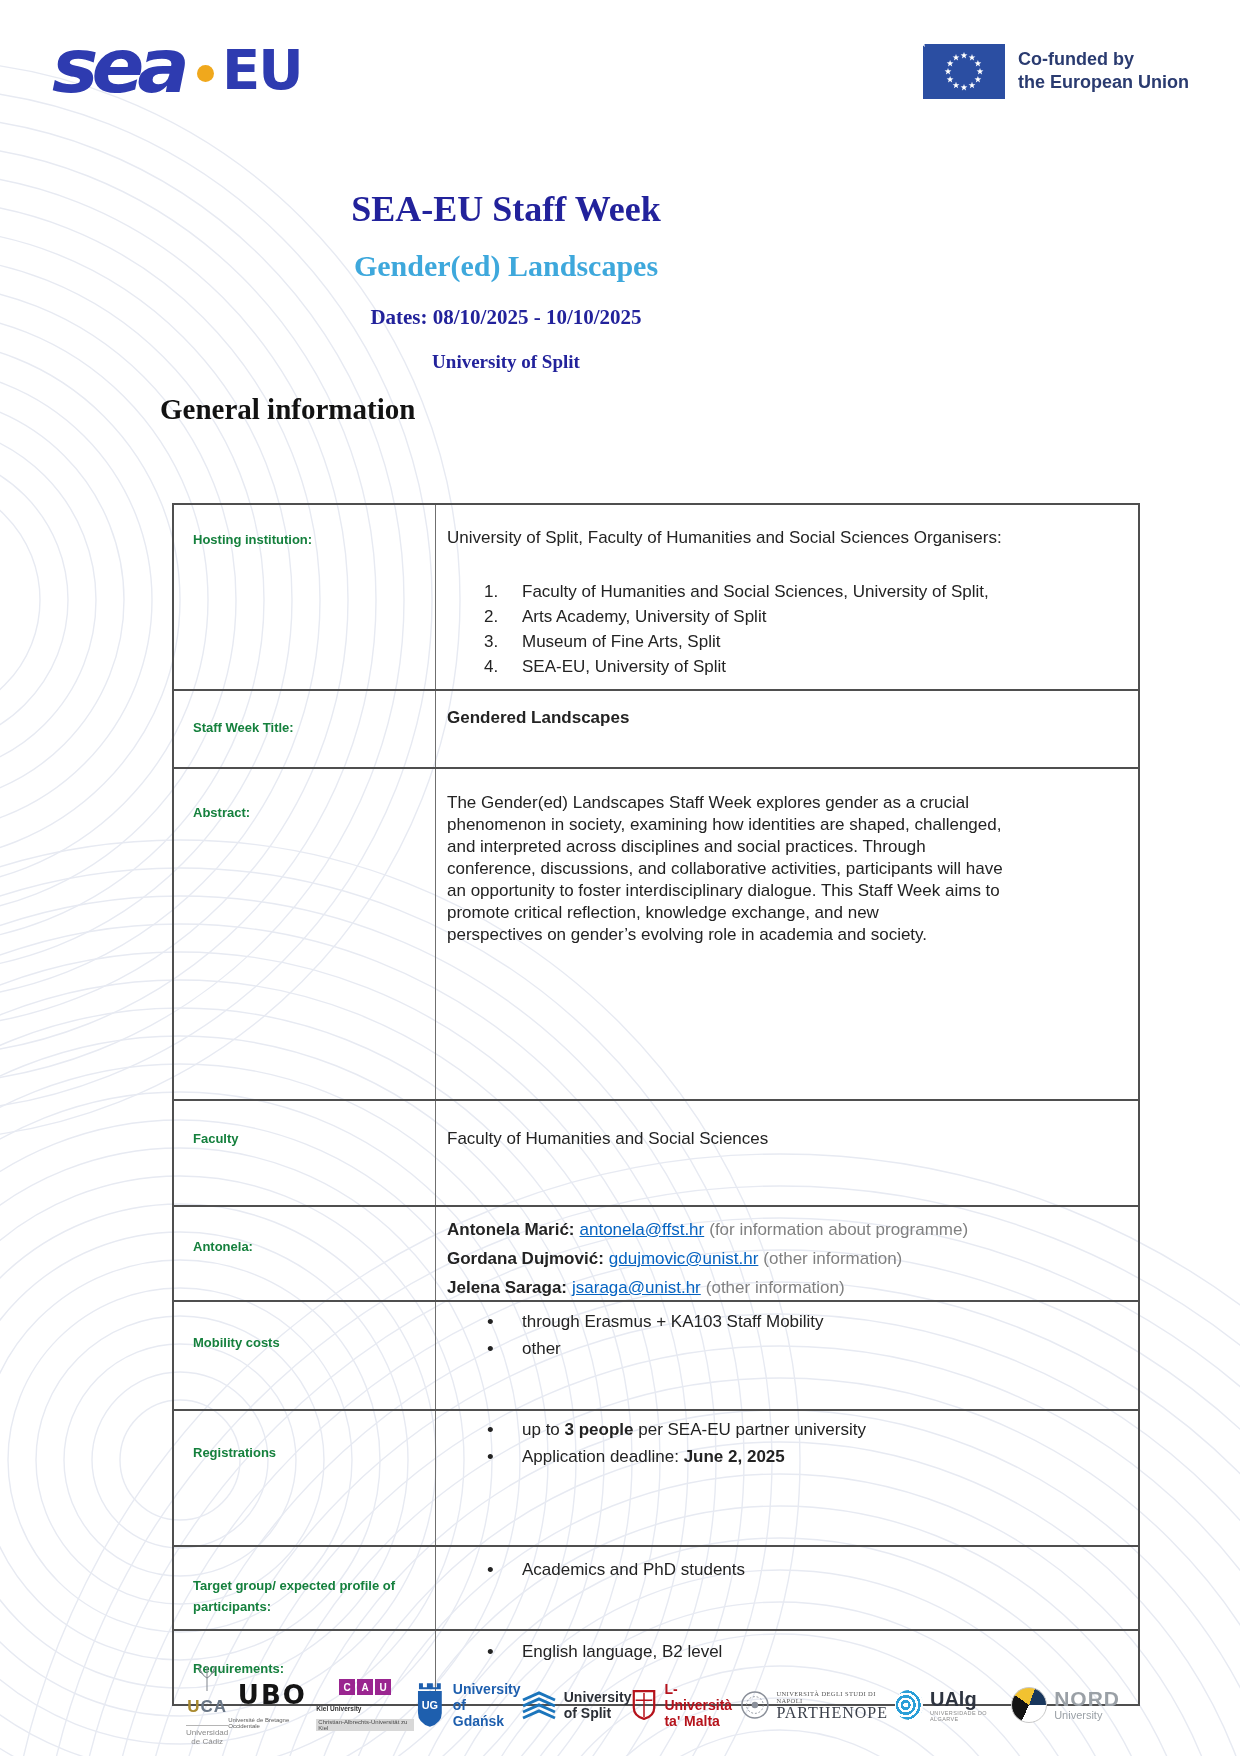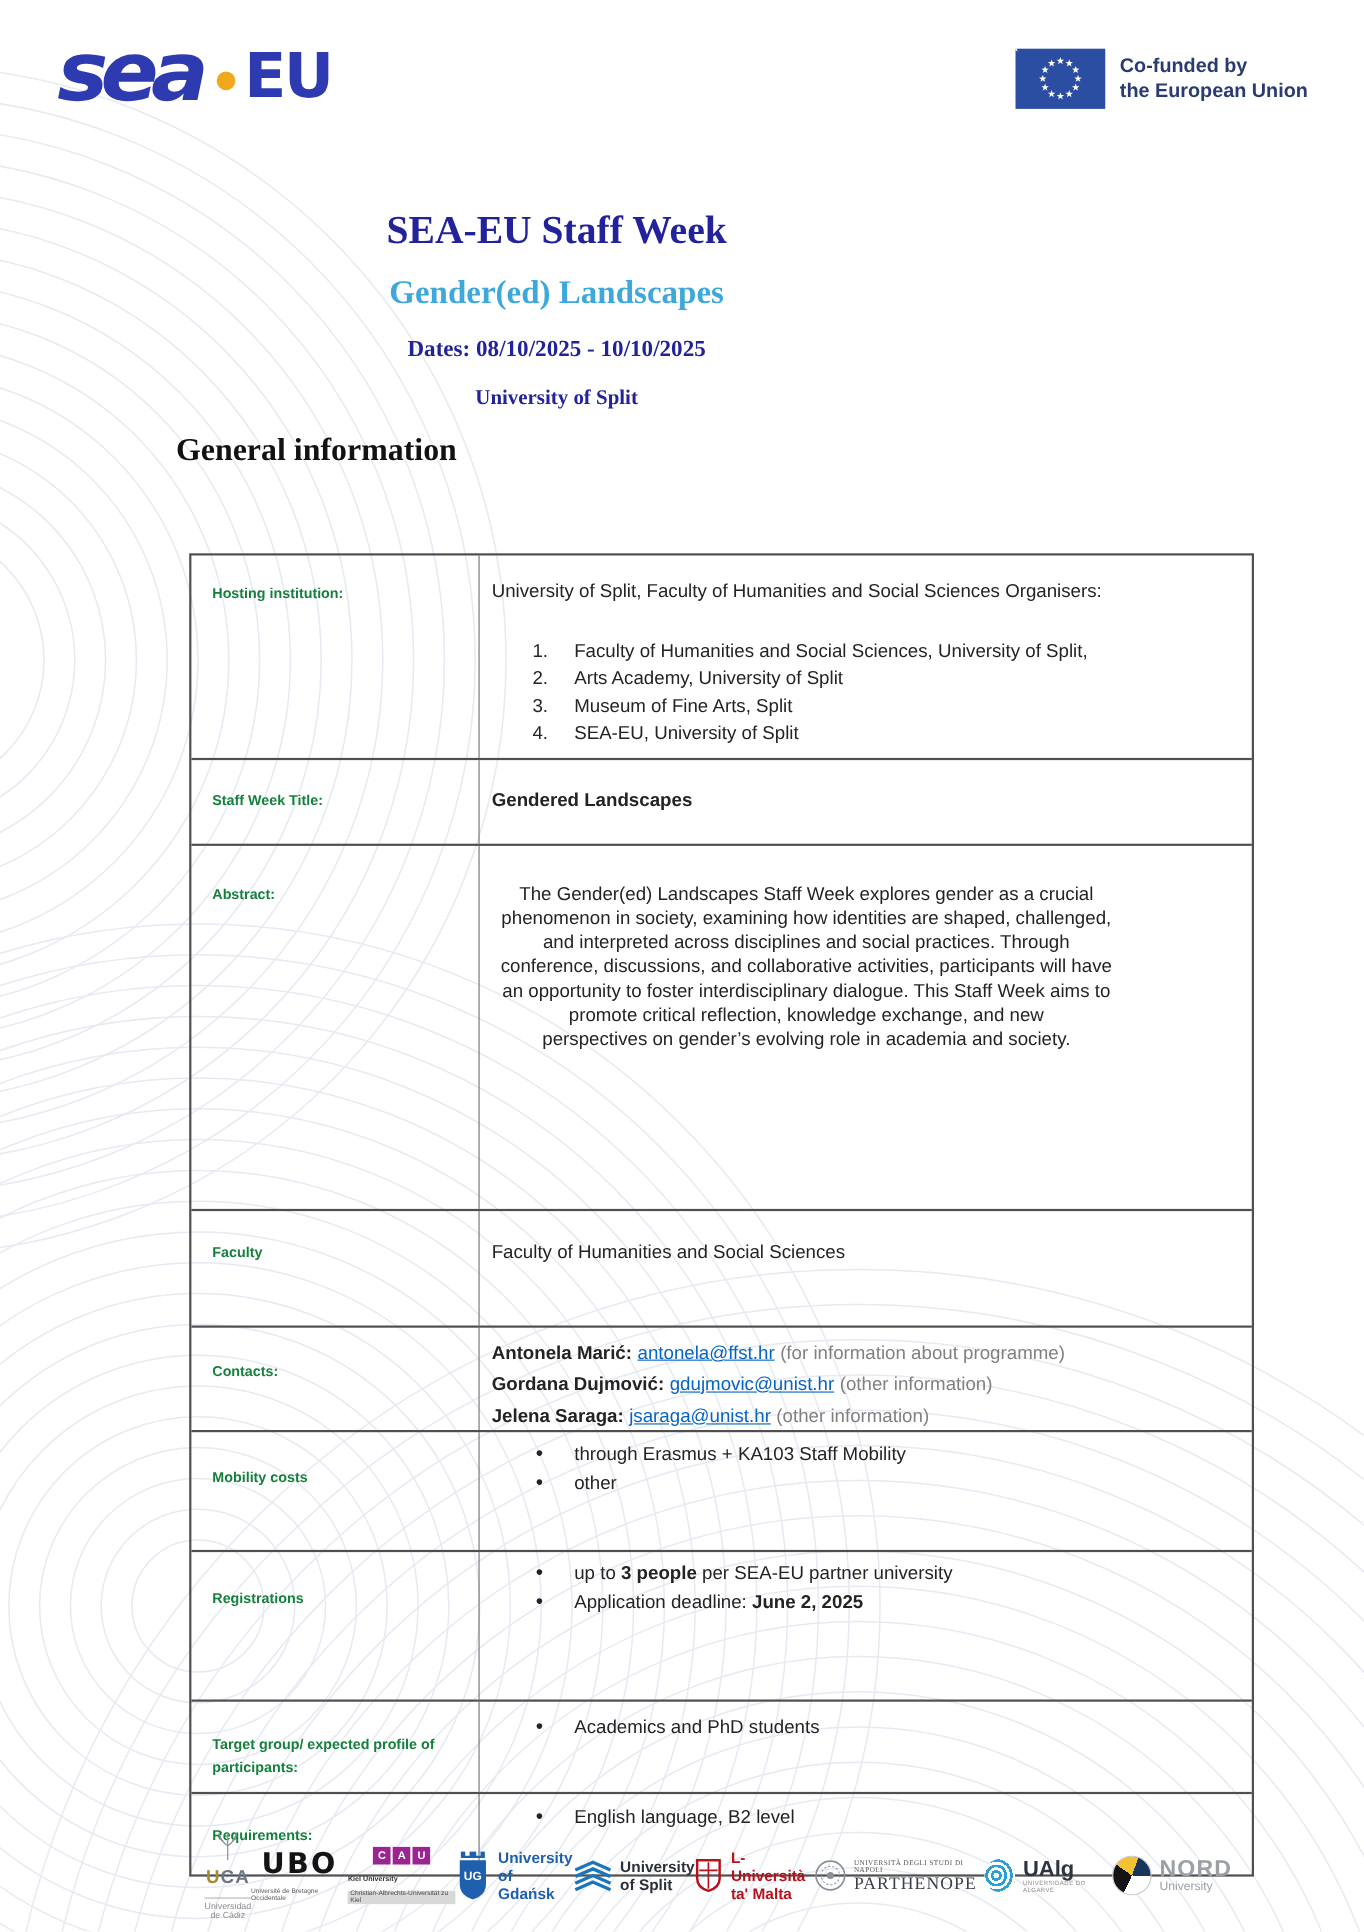--- a/index.html
+++ b/index.html
@@ -31,22 +31,22 @@
 
   
   .gi-table{position:absolute;left:172px;top:503px;width:968px;border:2px solid #4f4f4f;box-sizing:border-box;background:transparent;}
   .row{display:flex;box-sizing:border-box;}
   .row + .row{border-top:2px solid #4f4f4f;}
   .cell-l{width:262px;min-width:262px;box-sizing:border-box;border-right:1.5px solid #6f6f6f;padding:24px 10px 0 19px;}
   .cell-r{flex:1;box-sizing:border-box;padding:22px 10px 0 11px;font-size:17px;line-height:22px;}
   .lbl{color:#15803d;font-weight:700;font-size:13px;line-height:21px;}
   .r1{height:184px;} .r2{height:78px;} .r3{height:332px;} .r4{height:106px;}
   .r5{height:95px;}  .r6{height:109px;} .r7{height:136px;} .r8{height:84px;} .r9{height:75px;}
-  .r2 .cell-l{padding-top:26px;} .r2 .cell-r{padding-top:26px;}
-  .r3 .cell-l{padding-top:33px;} .r3 .cell-r{padding-top:33px;text-align:center;}
+  .r2 .cell-l{padding-top:26px;} .r2 .cell-r{padding-top:16px;}
+  .r3 .cell-l{padding-top:33px;} .r3 .cell-r{padding-top:23px;}
   .r4 .cell-l{padding-top:27px;} .r4 .cell-r{padding-top:27px;}
   .r5 .cell-l{padding-top:29px;} .r5 .cell-r{padding-top:8px;}
   .r6 .cell-l{padding-top:30px;} .r6 .cell-r{padding-top:6px;}
   .r7 .cell-l{padding-top:31px;} .r7 .cell-r{padding-top:5px;}
   .r8 .cell-l{padding-top:28px;} .r8 .cell-r{padding-top:9px;}
   .r9 .cell-l{padding-top:27px;} .r9 .cell-r{padding-top:7px;}
   .bold{font-weight:700;}
   .abstract-p{max-width:572px;margin:0;}
   .num-list{list-style:none;margin:30px 0 0 0;padding:0;counter-reset:n;}
   .num-list li{position:relative;padding-left:75px;line-height:25px;counter-increment:n;}
@@ -237,21 +237,21 @@
       <div class="cell-l">
         <div class="lbl">Faculty</div>
       </div>
       <div class="cell-r">
         <span>Faculty of Humanities and Social Sciences</span>
       </div>
     </div>
 
     <div class="row r5">
       <div class="cell-l">
-        <div class="lbl">Contacts:</div>
+        <div class="lbl">Antonela:</div>
       </div>
       <div class="cell-r">
         <div class="contact-line">
           <span class="c-name">Antonela Marić:</span><a class="c-link">antonela@ffst.hr</a><span class="c-note">(for information about programme)</span>
         </div>
         <div class="contact-line">
           <span class="c-name">Gordana Dujmović:</span><a class="c-link">gdujmovic@unist.hr</a><span class="c-note">(other information)</span>
         </div>
         <div class="contact-line">
           <span class="c-name">Jelena Saraga:</span><a class="c-link">jsaraga@unist.hr</a><span class="c-note">(other information)</span>

